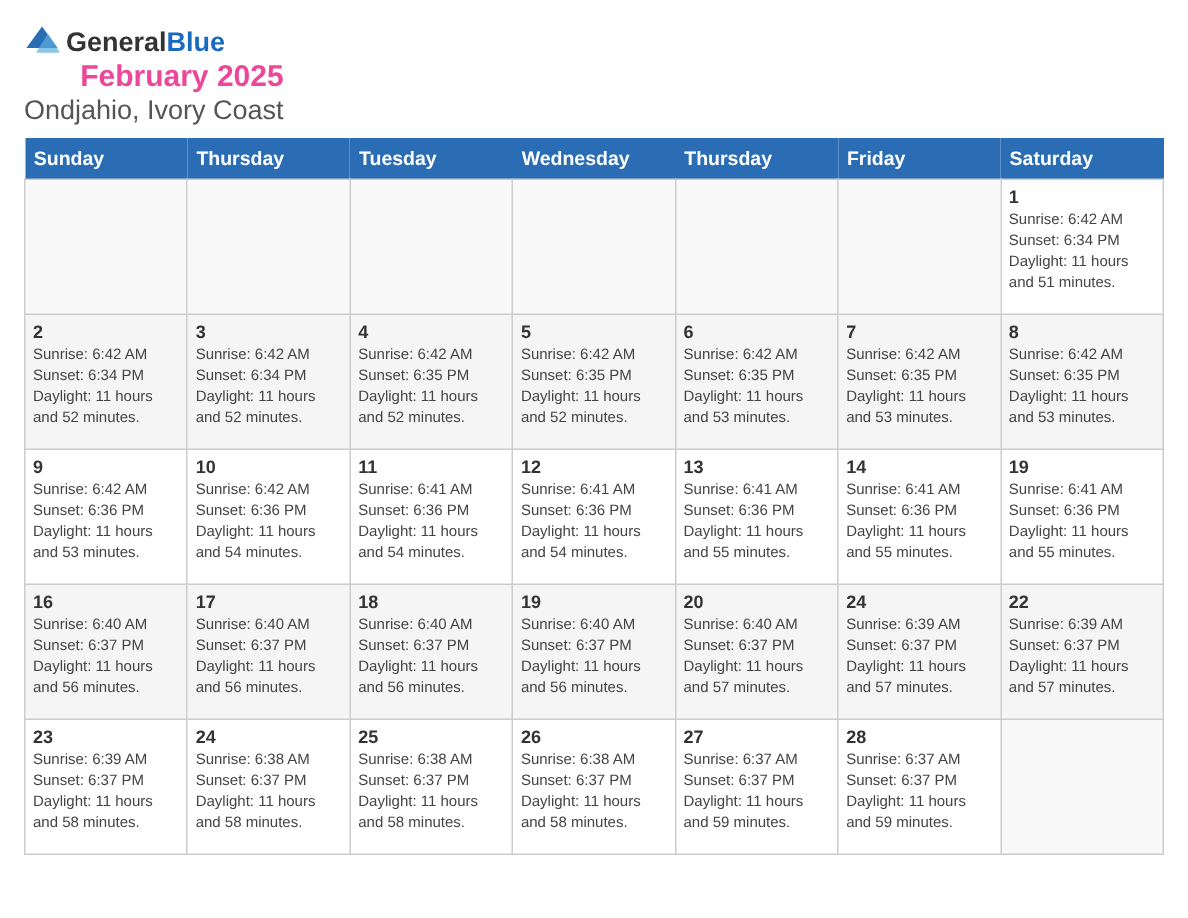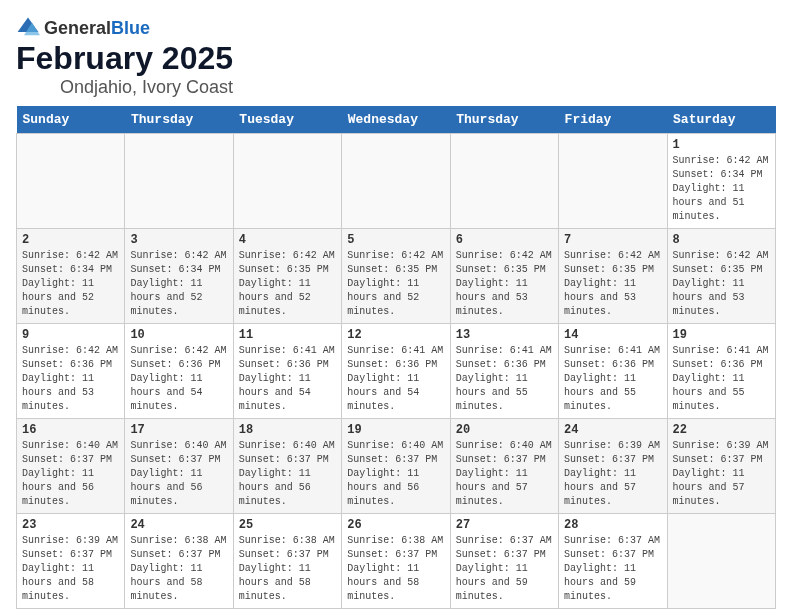--- a/index.html
+++ b/index.html
@@ -33,33 +33,32 @@
       color: #1a6abf;
     }
     .logo-icon {
       width: 24px;
       height: 24px;
     }
     .title-block {
       text-align: right;
     }
     .main-title {
-      font-size: 32px;
-      font-weight: bold;
-      color: #0f172a;
+      font-size: 20px;
+      font-weight: bold;
+      color: #ec4899;
     }
     .subtitle {
       font-size: 18px;
       color: #555;
     }
     table {
       width: 100%;
       border-collapse: collapse;
       table-layout: fixed;
-      font-family: Liberation Mono, monospace;
     }
     thead tr th {
       background-color: #2a6db5;
       color: white;
       text-align: left;
       padding: 6px 6px;
       font-size: 13px;
       font-weight: bold;
     }
     tbody tr td {

